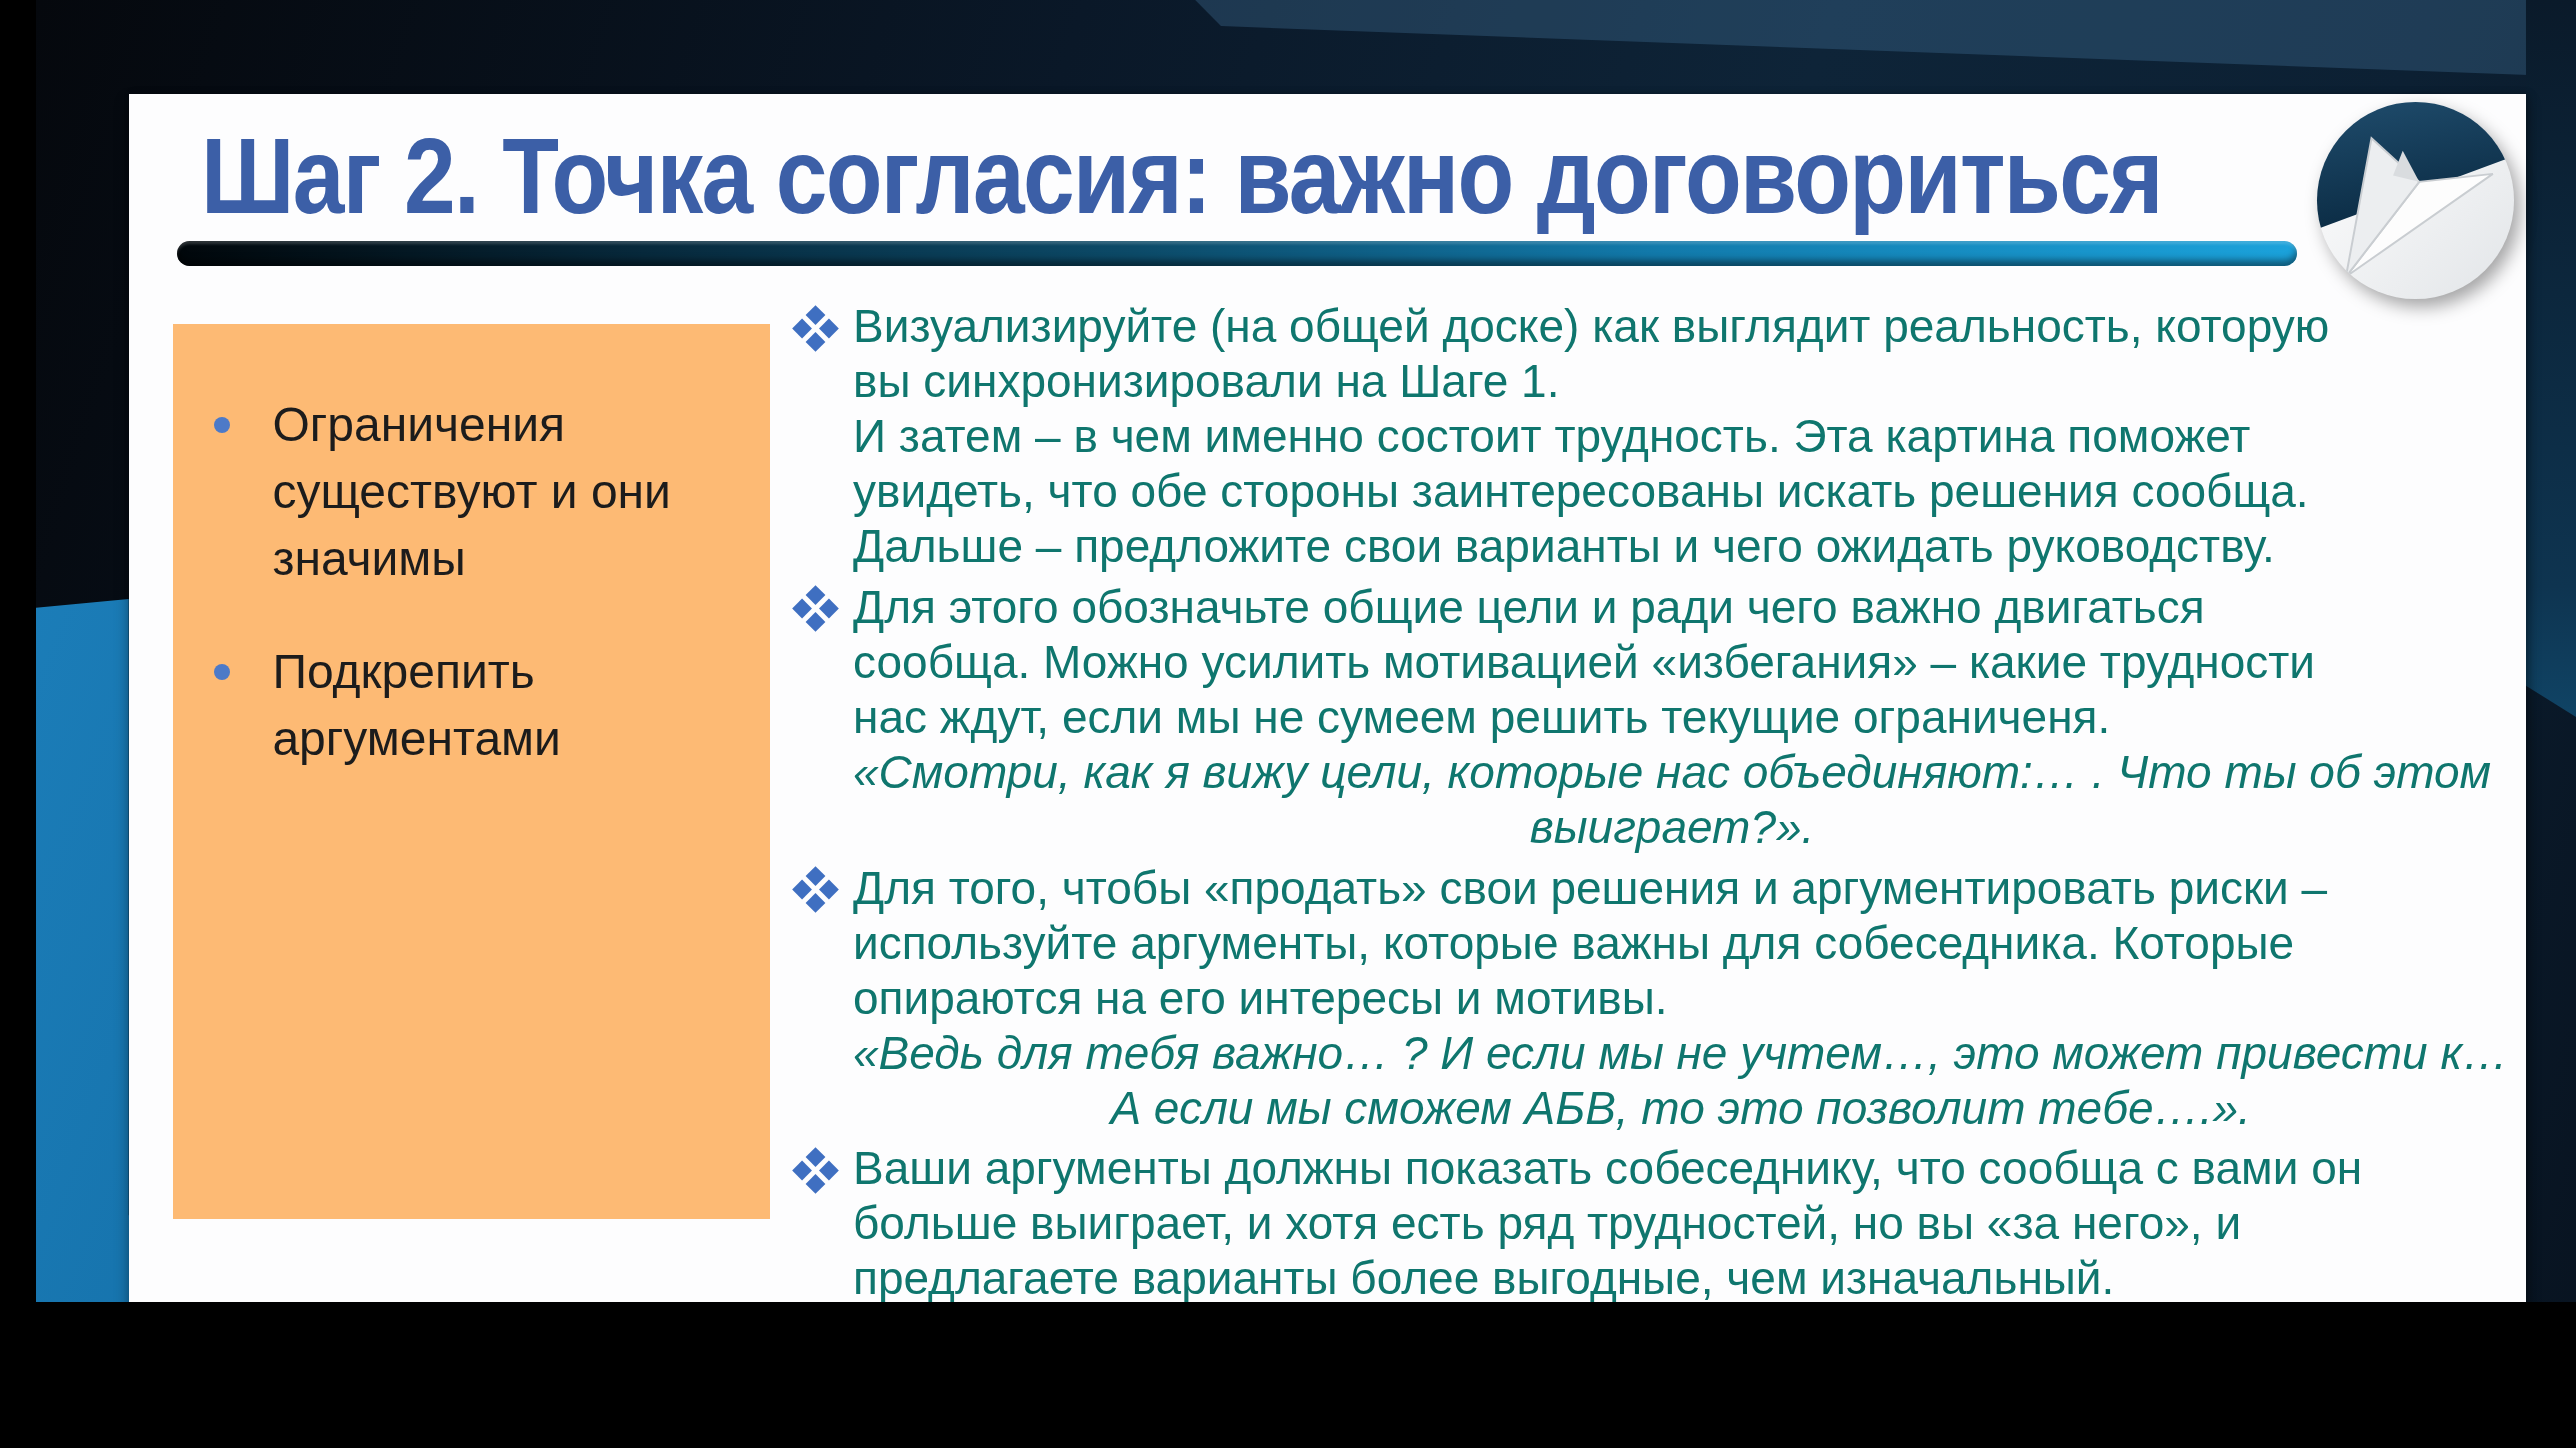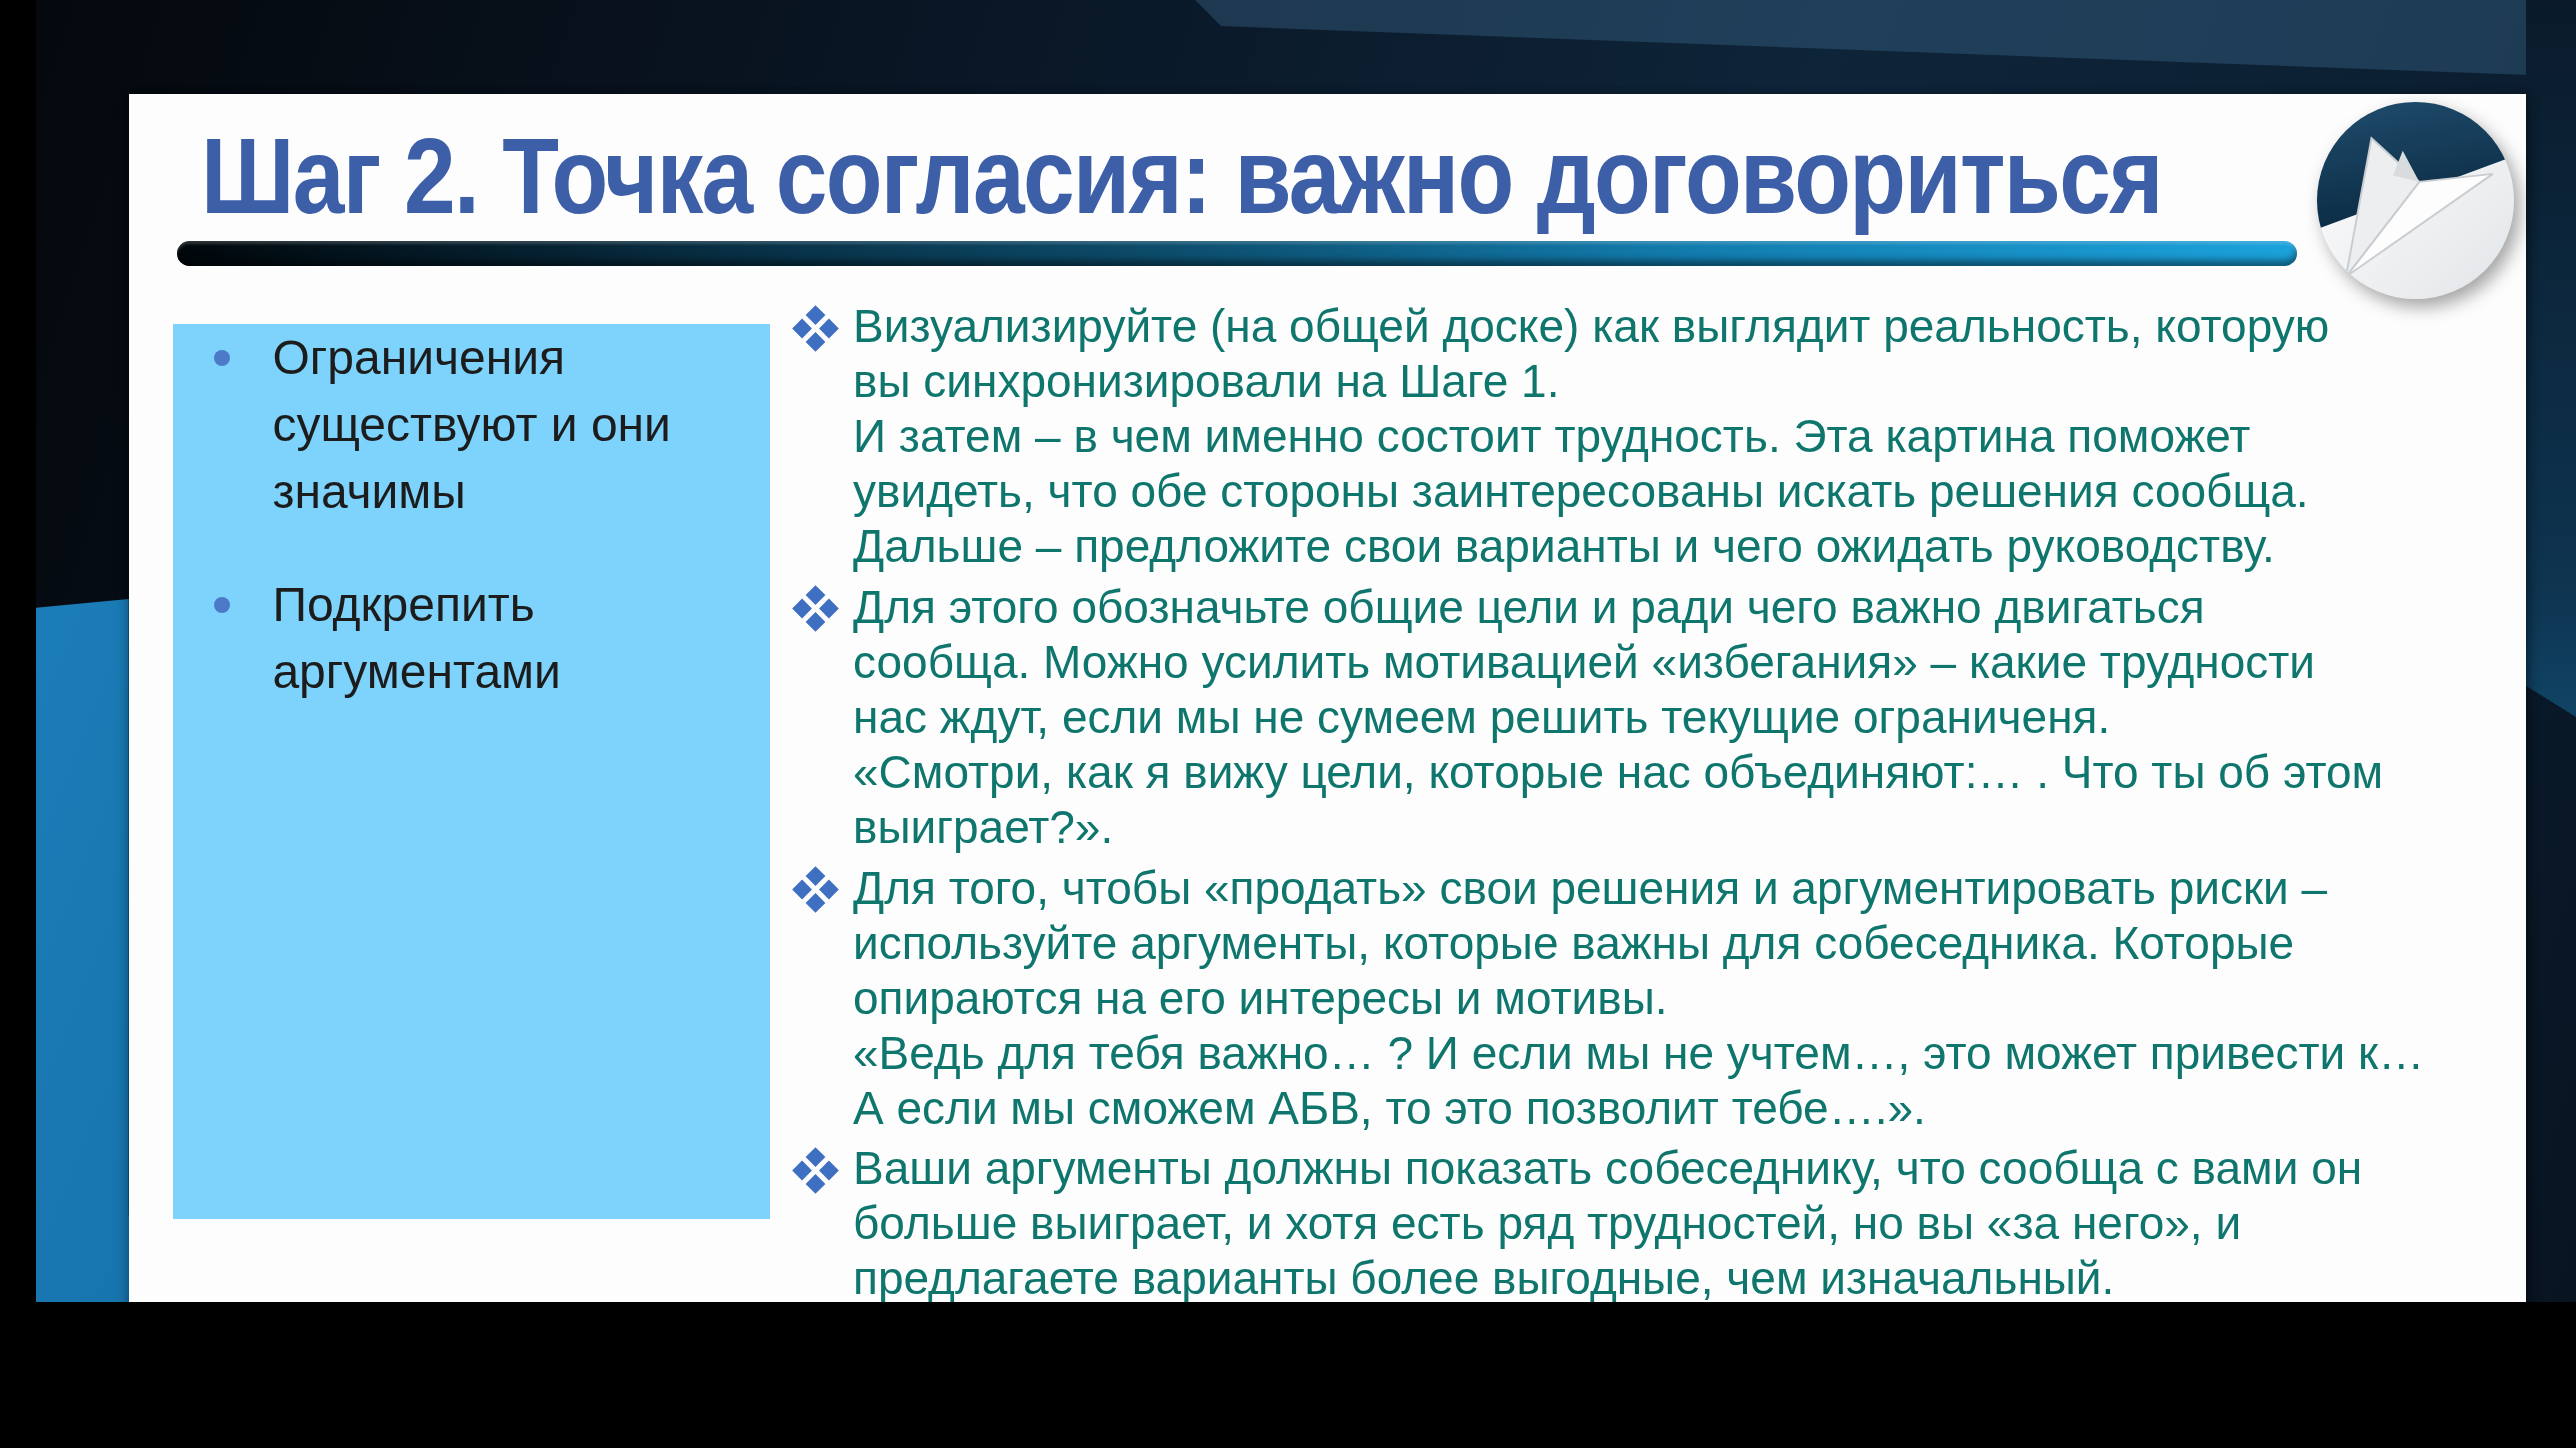--- a/index.html
+++ b/index.html
@@ -47,39 +47,39 @@
     box-shadow:inset 0 -5.8px 7.7px rgba(0,0,0,.45),inset 0 2.9px 2.9px rgba(255,255,255,.18);
   }
   
   .logo{
     position:absolute;left:2279px;top:100px;width:201px;height:201px;
     filter:drop-shadow(6.8px 8.7px 8.7px rgba(0,0,0,.35));
   }
   
   .side-box{
     position:absolute;left:137px;top:324px;width:597px;height:895px;
-    background:#7dd3fc;box-sizing:border-box;
+    background:#fdba74;box-sizing:border-box;padding-top:67px;
   }
   .side-item{display:flex;align-items:flex-start;padding-left:41px;margin-bottom:46px;}
   .dot{flex:none;width:16.4px;height:16.4px;border-radius:50%;background:#4d7ac8;margin-top:26px;margin-right:42px;}
   .side-text{font-size:48px;line-height:67px;color:#1c1c1c;width:468px;}
   
   .main-col{
     position:absolute;left:763px;top:299px;width:1710px;
     display:flex;flex-direction:column;gap:5.8px;
   }
   .bullet-item{display:flex;align-items:flex-start;}
   .diamond-wrap{
     flex:none;width:33px;height:33px;margin:12.6px 21px 0 0;
     transform:rotate(45deg);
     display:grid;grid-template-columns:1fr 1fr;grid-template-rows:1fr 1fr;gap:5.8px;
   }
   .diamond-wrap span{background:#3f6fc1;}
   .bline{font-size:46px;line-height:55px;color:#0f766e;white-space:nowrap;}
-  .bline.italic{}
+  .bline.italic{font-style:italic;text-align:center;}
 </style>
 </head>
 <body>
 
 <div id="slide">
   <div class="bg-base"></div>
   <div class="bg-streak"></div>
   <div class="bg-left"></div>
   <div class="bg-right"></div>
 

